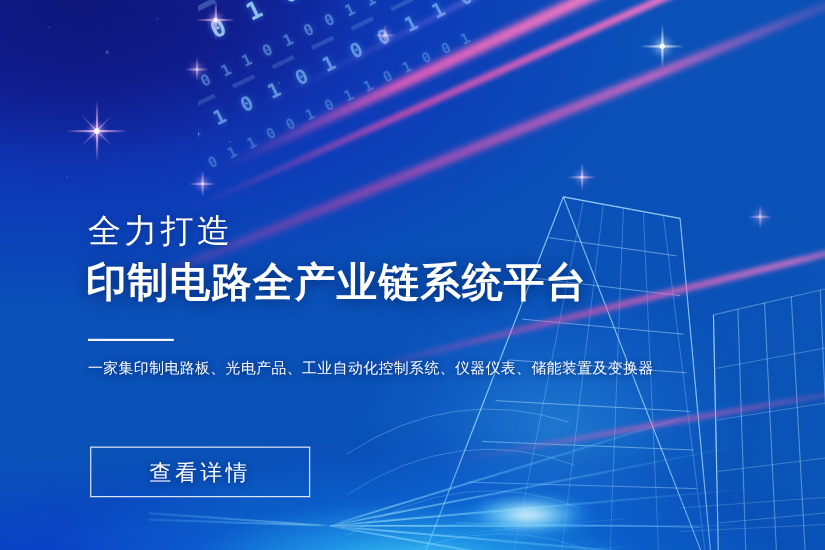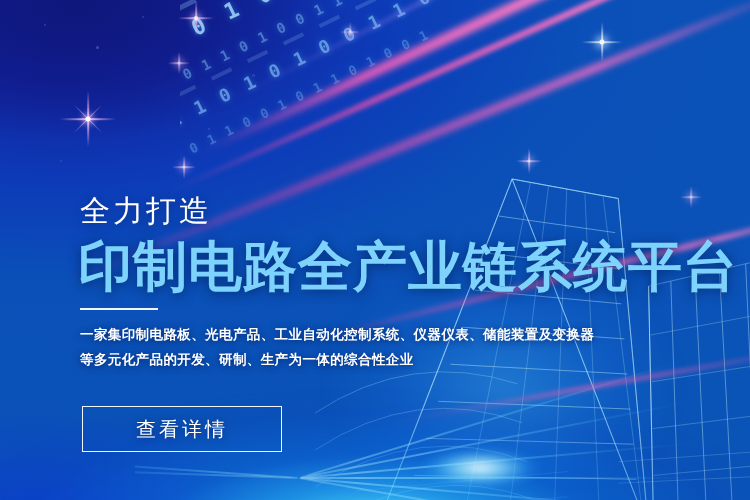--- a/index.html
+++ b/index.html
@@ -137,35 +137,35 @@
   
   .content{position:absolute;left:0;top:0;width:100%;height:100%;}
   .eyebrow{
     position:absolute;left:80px;top:196px;
     font-size:30px;line-height:1;color:#ffffff;
     letter-spacing:3px;font-weight:400;
     text-shadow:0 1px 8px rgba(0,30,90,.55);
   }
   .headline{
     position:absolute;left:78px;top:238px;
-    font-size:54px;line-height:1.05;color:#7dd3fc;
+    font-size:37px;line-height:1.05;color:#ffffff;
     font-weight:700;letter-spacing:1px;white-space:nowrap;
     text-shadow:0 2px 12px rgba(2,24,80,.65);
   }
   .divider{
     position:absolute;left:80px;top:308px;
     width:78px;height:2px;background:#ffffff;opacity:.95;
   }
   .desc{
     position:absolute;left:80px;top:322px;
     font-size:13.5px;line-height:25px;color:#ffffff;
     letter-spacing:.4px;font-weight:400;
     text-shadow:0 1px 7px rgba(2,24,80,.75);
   }
-  .desc div{white-space:nowrap;font-weight:bold;}
+  .desc div{white-space:nowrap;}
   .cta{
     position:absolute;left:82px;top:406px;
     width:200px;height:46px;
     border:1px solid rgba(255,255,255,.95);
     background:transparent;
     color:#ffffff;font-size:20px;letter-spacing:3px;
     font-family:inherit;
     display:flex;align-items:center;justify-content:center;
     cursor:pointer;
     text-shadow:0 1px 7px rgba(2,24,80,.6);
@@ -325,18 +325,17 @@
   <span class="dust" style="left:252px;top:74px;width:3px;height:3px;opacity:.3;"></span>
   <span class="dust" style="left:208px;top:128px;width:2px;height:2px;opacity:.35;"></span>
   <span class="dust" style="left:60px;top:160px;width:2px;height:2px;opacity:.3;"></span>
 
   <div class="content">
     <div class="eyebrow">全力打造</div>
     <div class="headline">印制电路全产业链系统平台</div>
     <div class="divider"></div>
     <div class="desc">
       <div>一家集印制电路板、光电产品、工业自动化控制系统、仪器仪表、储能装置及变换器</div>
-      <div>等多元化产品的开发、研制、生产为一体的综合性企业</div>
     </div>
     <div class="cta">查看详情</div>
   </div>
 
 </div>
 
 </body></html>

